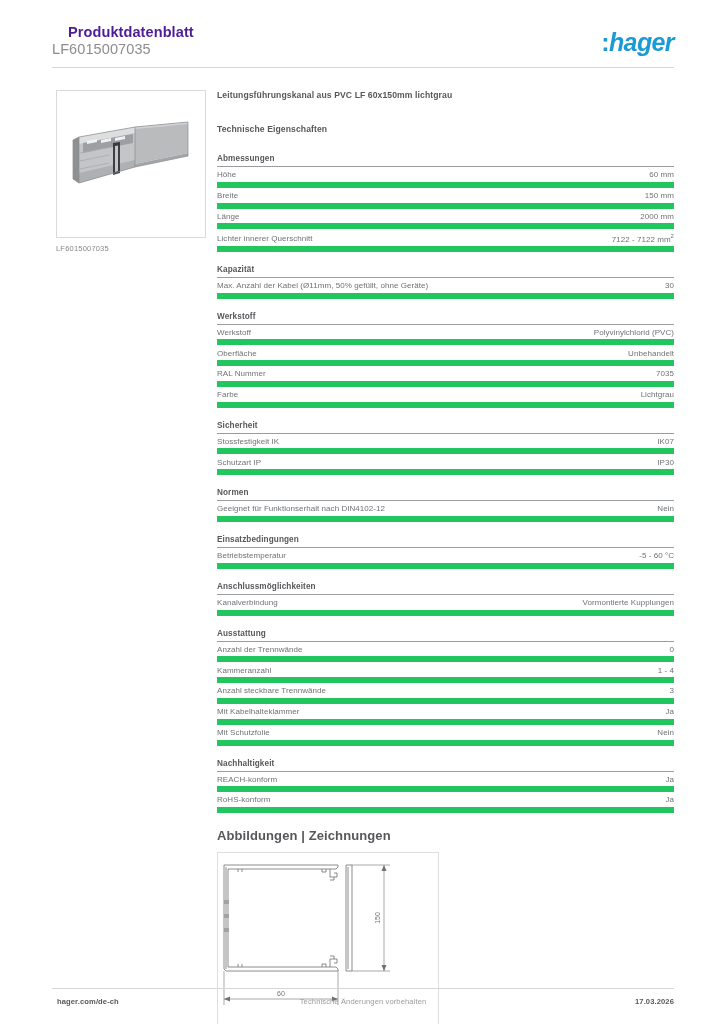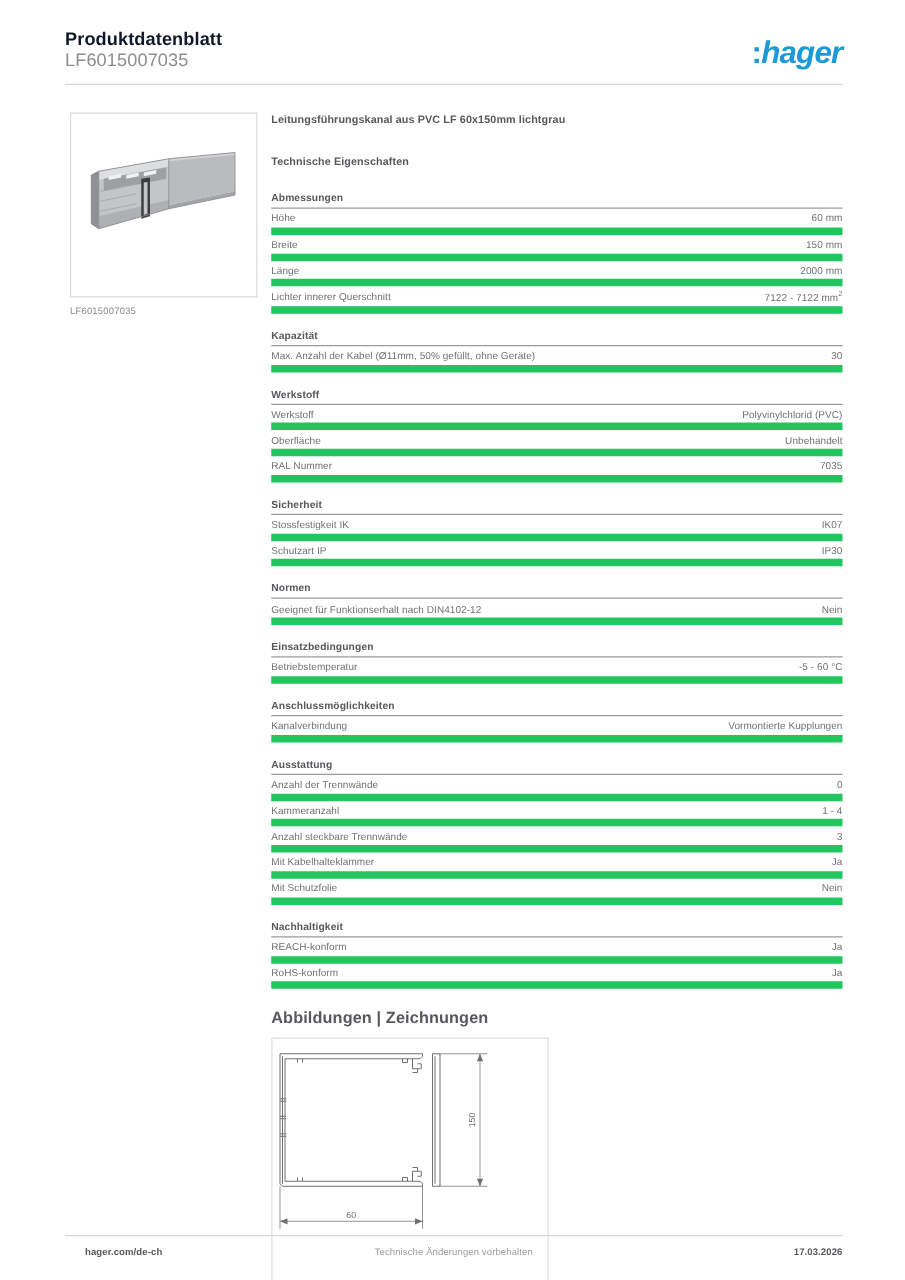--- a/index.html
+++ b/index.html
@@ -27,23 +27,24 @@
   .header {
     position: absolute;
     left: 52px;
     top: 24px;
     width: 622px;
     height: 44px;
   }
   .doc-title {
     font-size: 14.5px;
     font-weight: bold;
-    color: #0f172a;
+    color: #4c1d95;
     line-height: 17px;
     letter-spacing: 0.1px;
+    margin-left: 16px;
   }
   .doc-ref {
     font-size: 14.5px;
     font-weight: normal;
     color: #8b8d90;
     line-height: 17px;
     letter-spacing: 0.1px;
   }
   .logo {
     position: absolute;
@@ -172,21 +173,21 @@
   }
   .footer {
     position: absolute;
     left: 52px;
     top: 997px;
     width: 622px;
     height: 14px;
     font-size: 7.6px;
   }
   .footer .f-left {
-    position: absolute; left: 16px; top: 0;
+    position: absolute; left: 5px; top: 0;
     font-weight: bold; color: #56585b; letter-spacing: 0.1px;
   }
   .footer .f-center {
     position: absolute; left: 0; right: 0; top: 0;
     text-align: center; color: #9a9c9f; letter-spacing: 0.1px;
   }
   .footer .f-right {
     position: absolute; right: 0; top: 0;
     font-weight: bold; color: #56585b; letter-spacing: 0.1px;
   }
@@ -292,20 +293,24 @@
             <span class="value">Polyvinylchlorid (PVC)</span>
           </div>
           <div class="row">
             <span class="label">Oberfläche</span>
             <span class="value">Unbehandelt</span>
           </div>
           <div class="row">
             <span class="label">RAL Nummer</span>
             <span class="value">7035</span>
           </div>
+          <div class="row">
+            <span class="label">Farbe</span>
+            <span class="value">Lichtgrau</span>
+          </div>
         </div>
         <div class="group">
           <div class="group-title">Sicherheit</div>
           <div class="row">
             <span class="label">Stossfestigkeit IK</span>
             <span class="value">IK07</span>
           </div>
           <div class="row">
             <span class="label">Schutzart IP</span>
             <span class="value">IP30</span>

